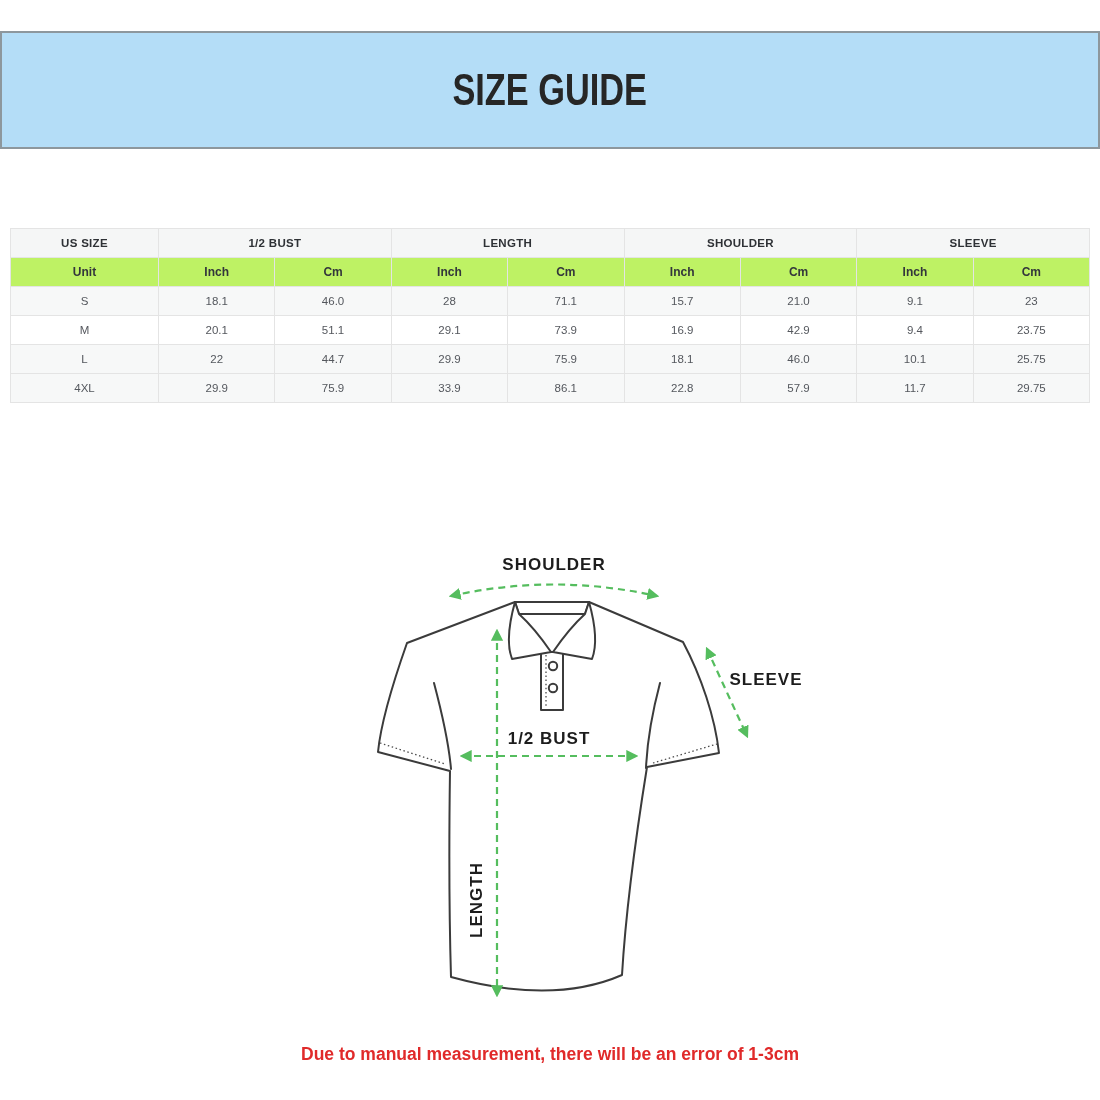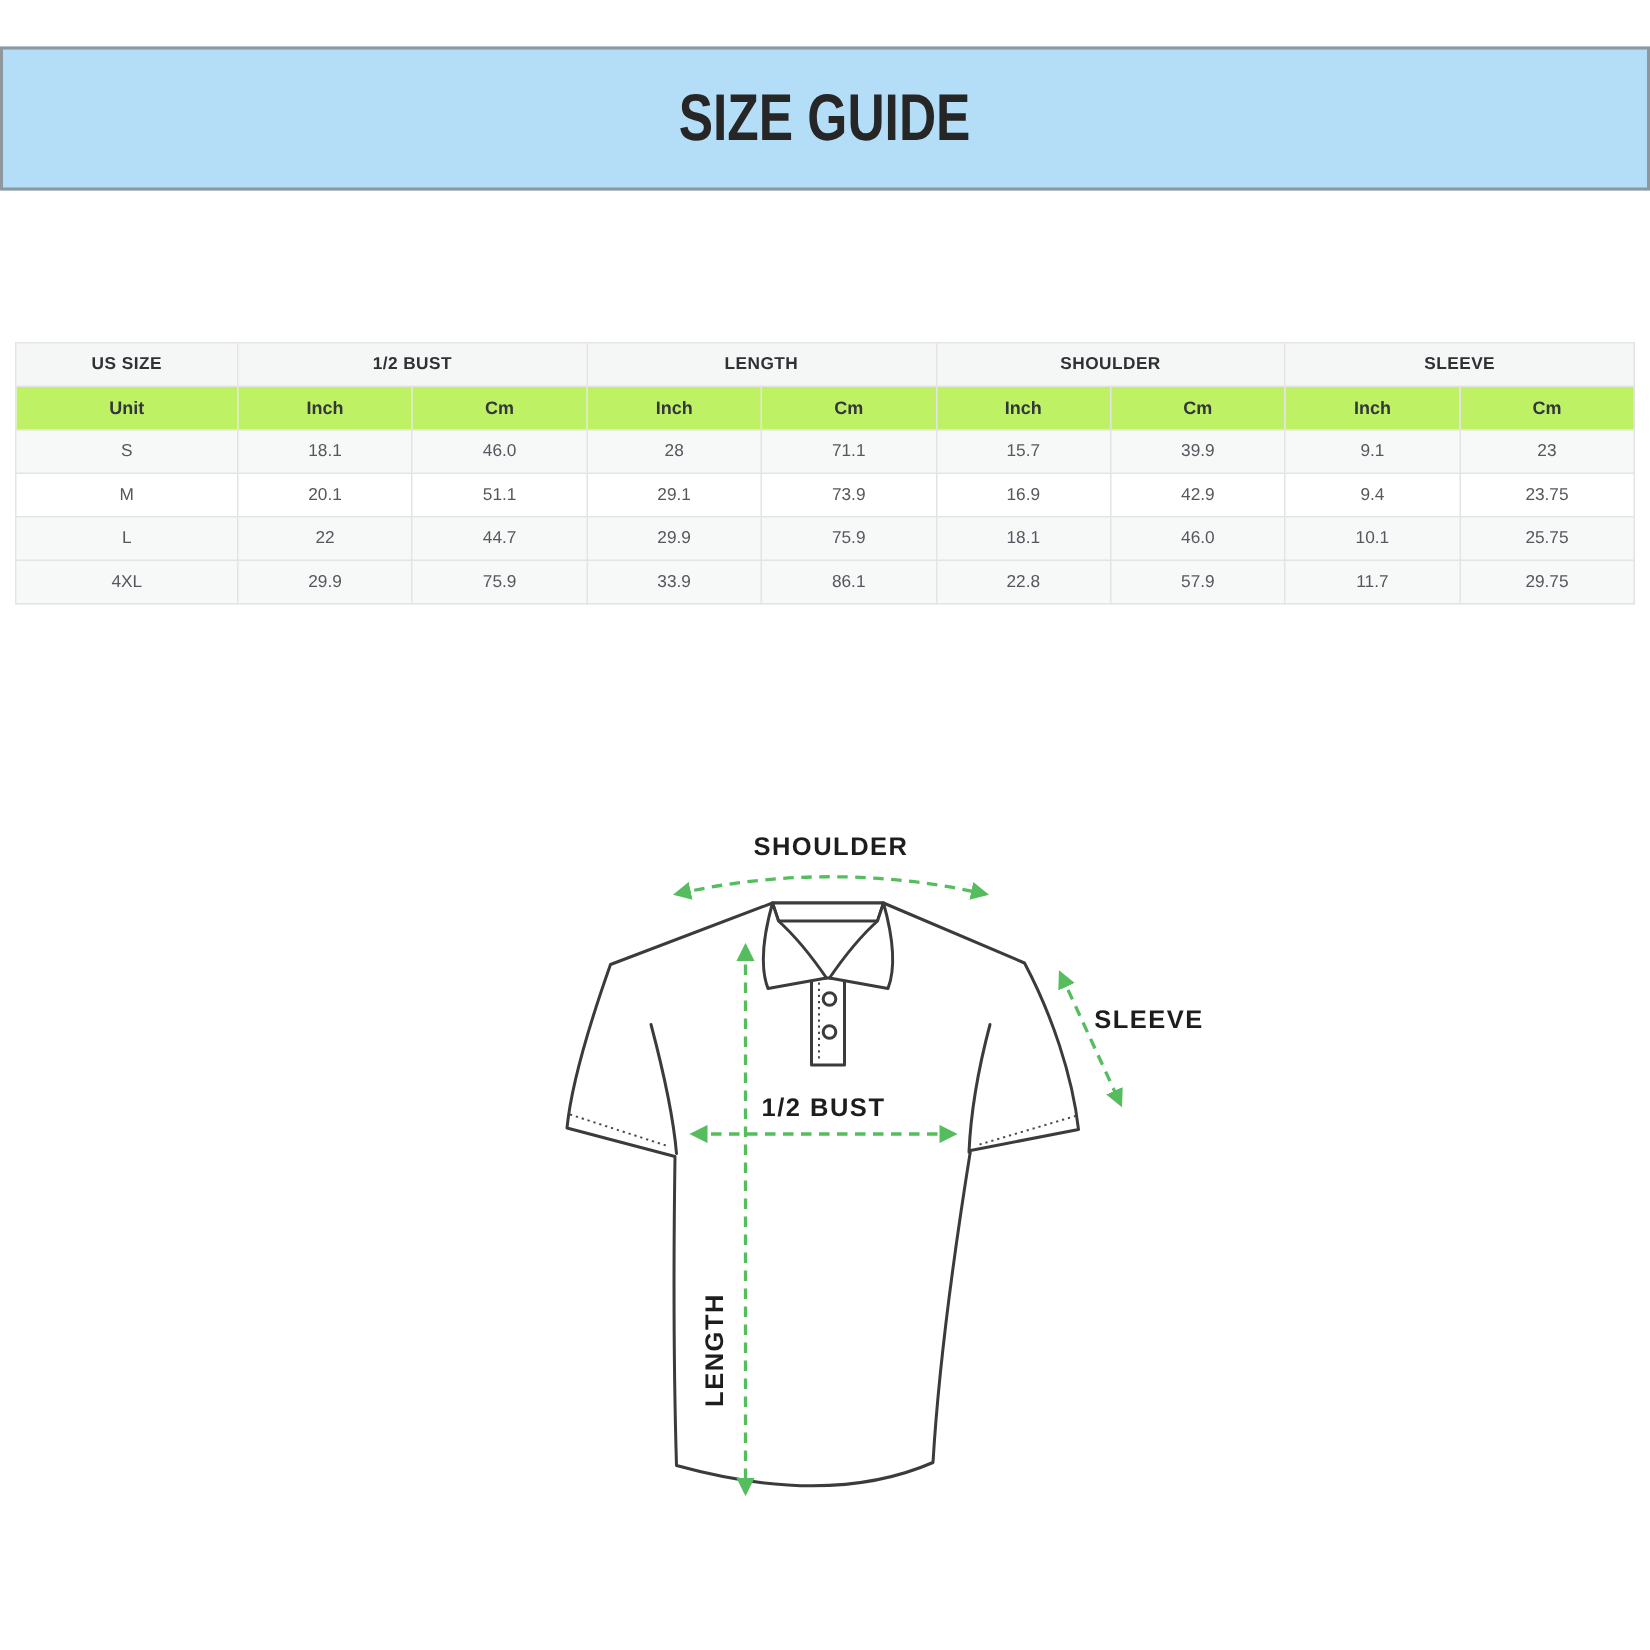--- a/index.html
+++ b/index.html
@@ -4,21 +4,21 @@
 <style>
   :root{
     --banner-bg:#b4ddf7; --banner-border:#8d979d; --line:#e4e4e4;
     --head-bg:#f5f6f6; --alt-bg:#f7f8f8; --green:#55bd5e; --ink:#3b3b3b; --red:#e02a2a;
   }
   *{box-sizing:border-box; margin:0; padding:0;}
   html,body{width:1100px; height:1100px; background:#fff; overflow:hidden;
     font-family:"Liberation Sans", sans-serif;}
   .page{position:relative; width:1100px; height:1100px; background:#fff;}
 
-  .banner{position:absolute; top:31px; left:0; width:1100px; height:96px;
+  .banner{position:absolute; top:31px; left:0; width:1100px; height:118px;
     background:var(--banner-bg); border:2px solid var(--banner-border);
     display:flex; align-items:center; justify-content:center;}
   .banner-title{font-size:44px; font-weight:800; color:#262626; letter-spacing:0px;
     transform:scaleX(.78); white-space:nowrap;}
 
   table.size-chart{position:absolute; top:228px; left:10px; width:1080px;
     border-collapse:collapse; table-layout:fixed;}
   .size-chart th,.size-chart td{border:1px solid var(--line); height:29px;
     text-align:center; vertical-align:middle; padding:0 4px;}
   .size-chart th.gh{background:var(--head-bg); font-size:11.5px; font-weight:700;
@@ -79,21 +79,21 @@
           <th class="uh">Inch</th>
           <th class="uh">Cm</th>
         </tr>
         <tr class="alt">
           <td>S</td>
           <td>18.1</td>
           <td>46.0</td>
           <td>28</td>
           <td>71.1</td>
           <td>15.7</td>
-          <td>39.9</td>
+          <td>21.0</td>
           <td>9.1</td>
           <td>23</td>
         </tr>
         <tr class="">
           <td>M</td>
           <td>20.1</td>
           <td>51.1</td>
           <td>29.1</td>
           <td>73.9</td>
           <td>16.9</td>
@@ -156,14 +156,15 @@
     <path class="garrow" d="M 127,86 L 127,450" marker-start="url(#ah)" marker-end="url(#ah)"></path>
     <path class="garrow" d="M 92,211 L 266,211" marker-start="url(#ah)" marker-end="url(#ah)"></path>
     <path class="garrow" d="M 337,104 L 377,191" marker-start="url(#ah)" marker-end="url(#ah)"></path>
 
     <text class="dlabel" x="184" y="25" text-anchor="middle">SHOULDER</text>
     <text class="dlabel" x="396" y="140" text-anchor="middle">SLEEVE</text>
     <text class="dlabel" x="179" y="199" text-anchor="middle">1/2 BUST</text>
     <text class="dlabel" x="112" y="355" text-anchor="middle" transform="rotate(-90 112 355)">LENGTH</text>
   </svg>
 
+  <div class="note">Due to manual measurement, there will be an error of 1-3cm</div>
 
 </div>
 
 </body></html>

